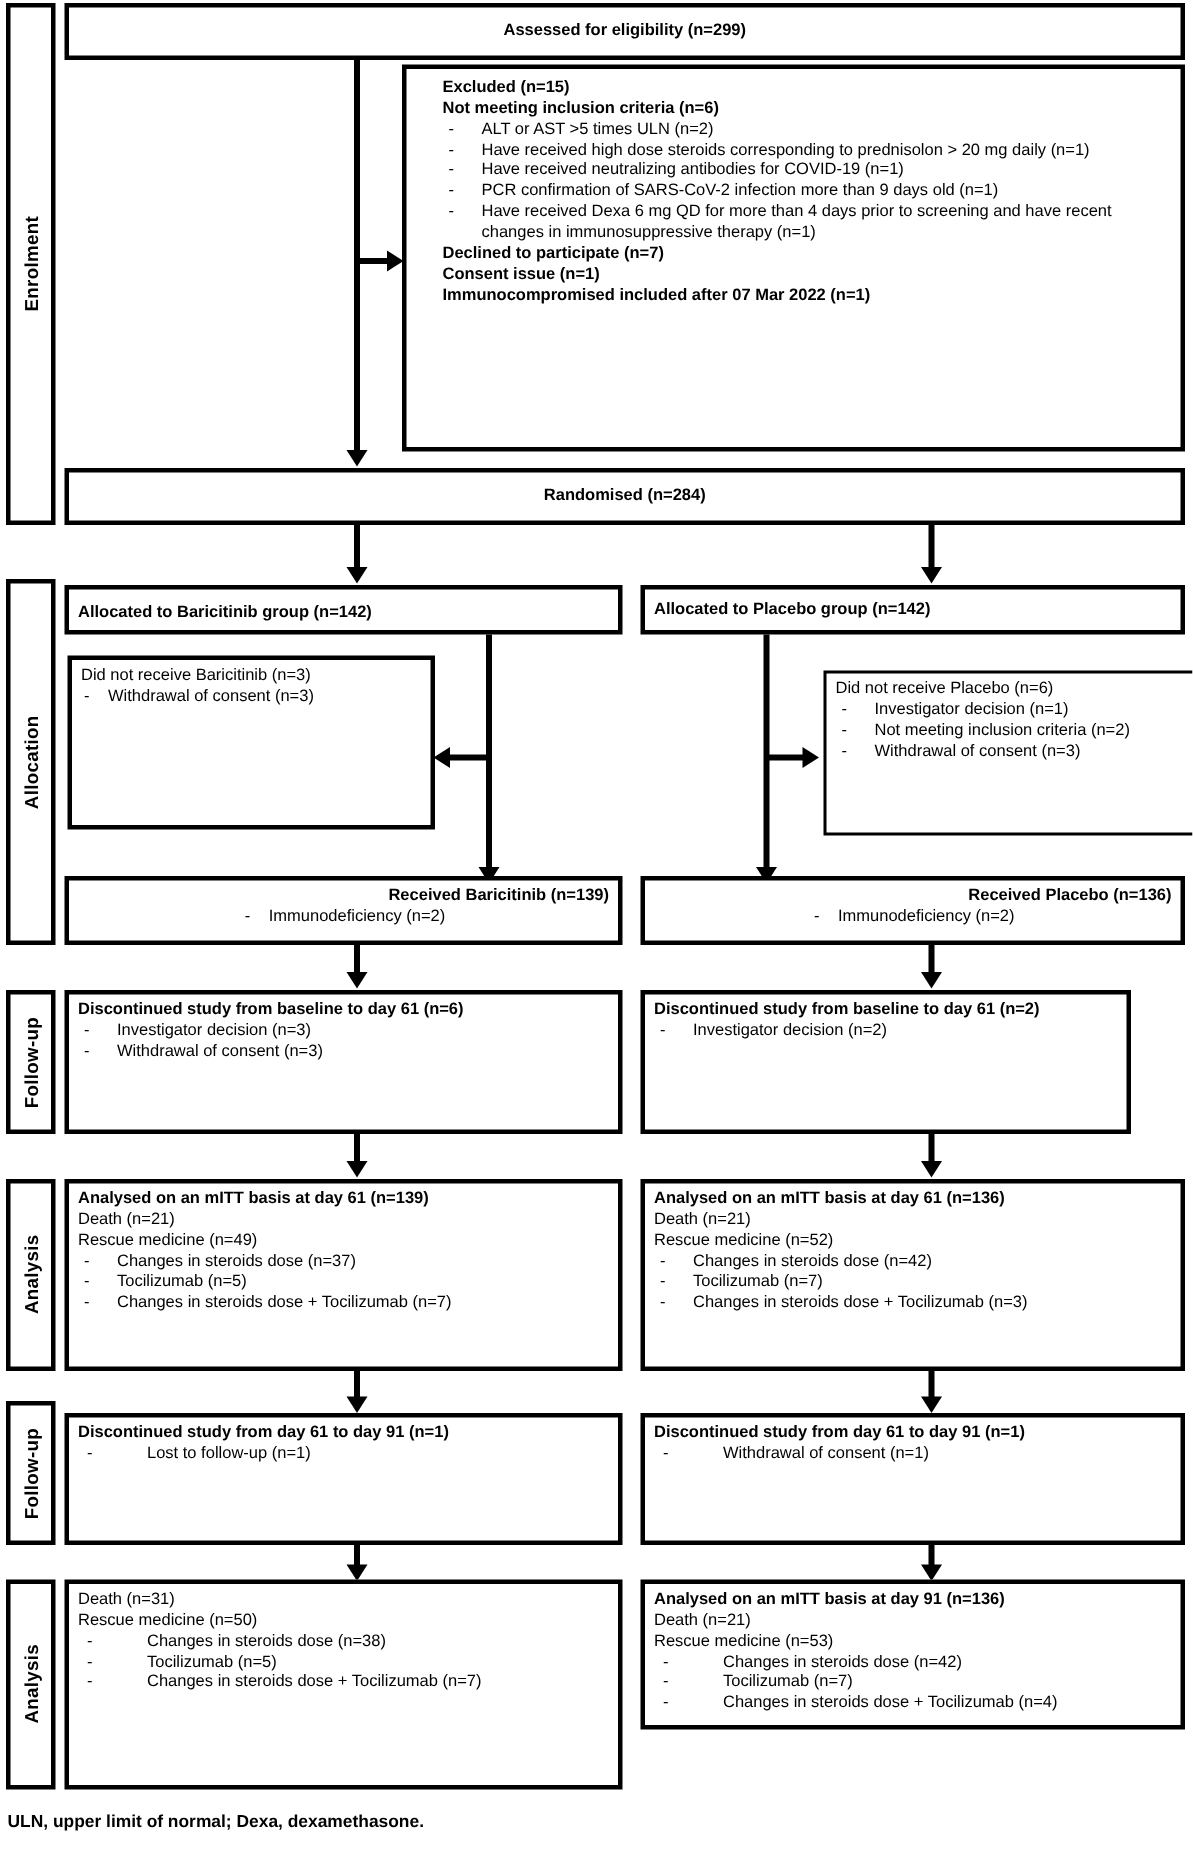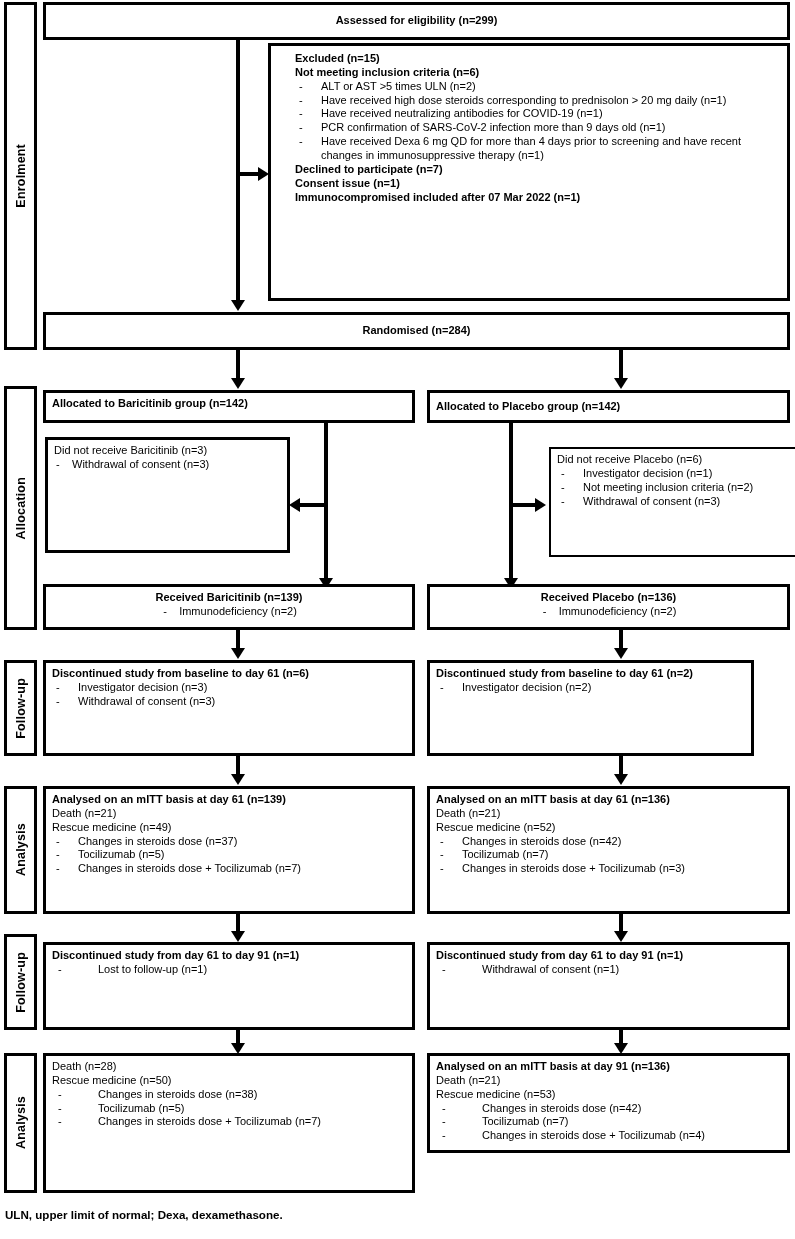--- a/index.html
+++ b/index.html
@@ -25,21 +25,21 @@
     box-sizing: border-box;
     border: 3px solid #000;
     background: #fff;
     padding: 4px 6px;
     line-height: 1.26;
     font-size: 11px;
   }
   .box.thin { border-width: 2px; }
 
   .hdr { font-weight: bold; }
-  .ctr { text-align: center; }
+  .ctr { text-align: right; }
 
   
   .vcenter {
     display: flex;
     align-items: center;
     justify-content: center;
     padding: 0 6px;
   }
 
   
@@ -176,21 +176,21 @@
 
   <div class="box vcenter hdr" style="left:43px; top:312px; width:747px; height:38px;">
     <span>Randomised (n=284)</span>
   </div>
 
   <div class="vline" style="left:236px; top:350px; width:4px; height:31px;"></div>
   <div class="arrow-down" style="left:231px; top:378px;"></div>
   <div class="vline" style="left:619px; top:350px; width:4px; height:31px;"></div>
   <div class="arrow-down" style="left:614px; top:378px;"></div>
 
-  <div class="box hdr" style="left:43px; top:390px; width:372px; height:33px; display:flex; align-items:flex-start;">
+  <div class="box hdr" style="left:43px; top:390px; width:372px; height:33px; display:flex; align-items:flex-end;">
     <span>Allocated to Baricitinib group (n=142)</span>
   </div>
 
   <div class="vline" style="left:324px; top:423px; width:4px; height:158px;"></div>
   <div class="arrow-down" style="left:319px; top:578px;"></div>
   <div class="hline" style="left:300px; top:503px; width:26px; height:4px;"></div>
   <div class="arrow-left" style="left:289px; top:498px;"></div>
 
   <div class="box" style="left:45px; top:437px; width:245px; height:116px;">
     <div>Did not receive Baricitinib (n=3)</div>
@@ -280,21 +280,21 @@
     <div class="hdr">Discontinued study from day 61 to day 91 (n=1)</div>
     <div class="bl wide">Withdrawal of consent (n=1)</div>
   </div>
 
   <div class="vline" style="left:236px; top:1030px; width:4px; height:18px;"></div>
   <div class="arrow-down" style="left:231px; top:1043px;"></div>
   <div class="vline" style="left:619px; top:1030px; width:4px; height:18px;"></div>
   <div class="arrow-down" style="left:614px; top:1043px;"></div>
 
   <div class="box" style="left:43px; top:1053px; width:372px; height:140px;">
-    <div>Death (n=28)</div>
+    <div>Death (n=31)</div>
     <div>Rescue medicine (n=50)</div>
     <div class="bl wide">Changes in steroids dose (n=38)</div>
     <div class="bl wide">Tocilizumab (n=5)</div>
     <div class="bl wide">Changes in steroids dose + Tocilizumab (n=7)</div>
   </div>
 
   <div class="box" style="left:427px; top:1053px; width:363px; height:100px;">
     <div class="hdr">Analysed on an mITT basis at day 91 (n=136)</div>
     <div>Death (n=21)</div>
     <div>Rescue medicine (n=53)</div>

